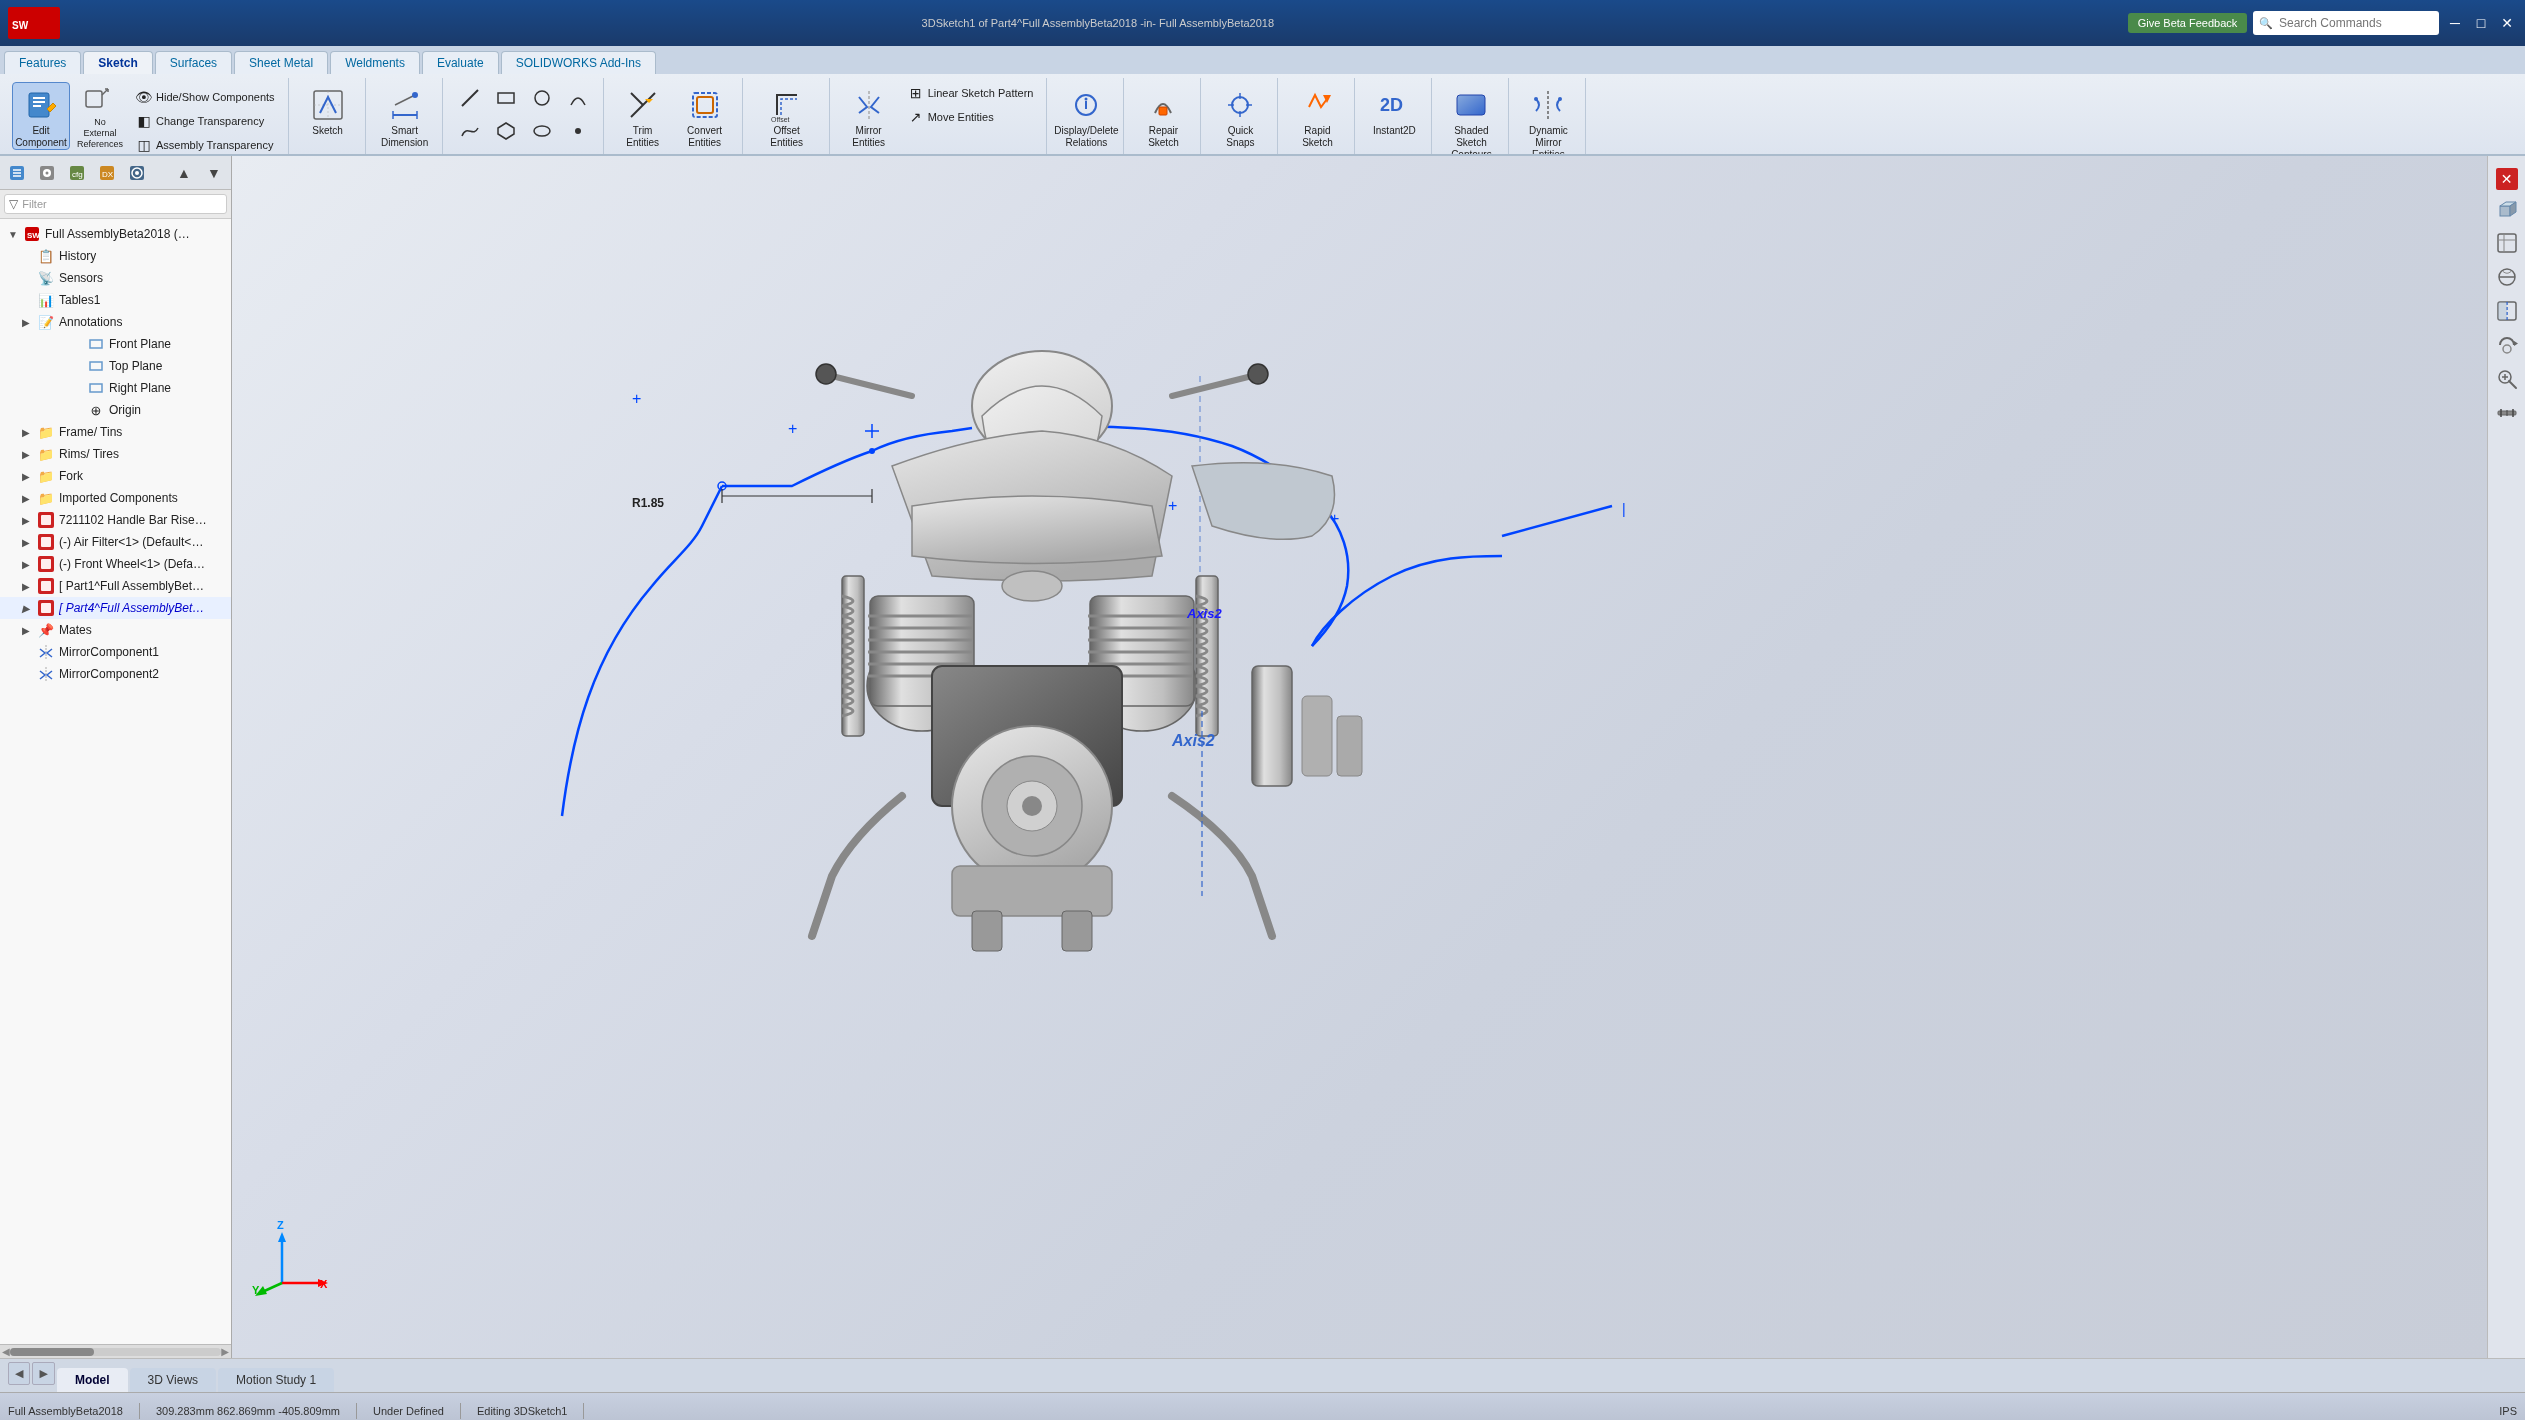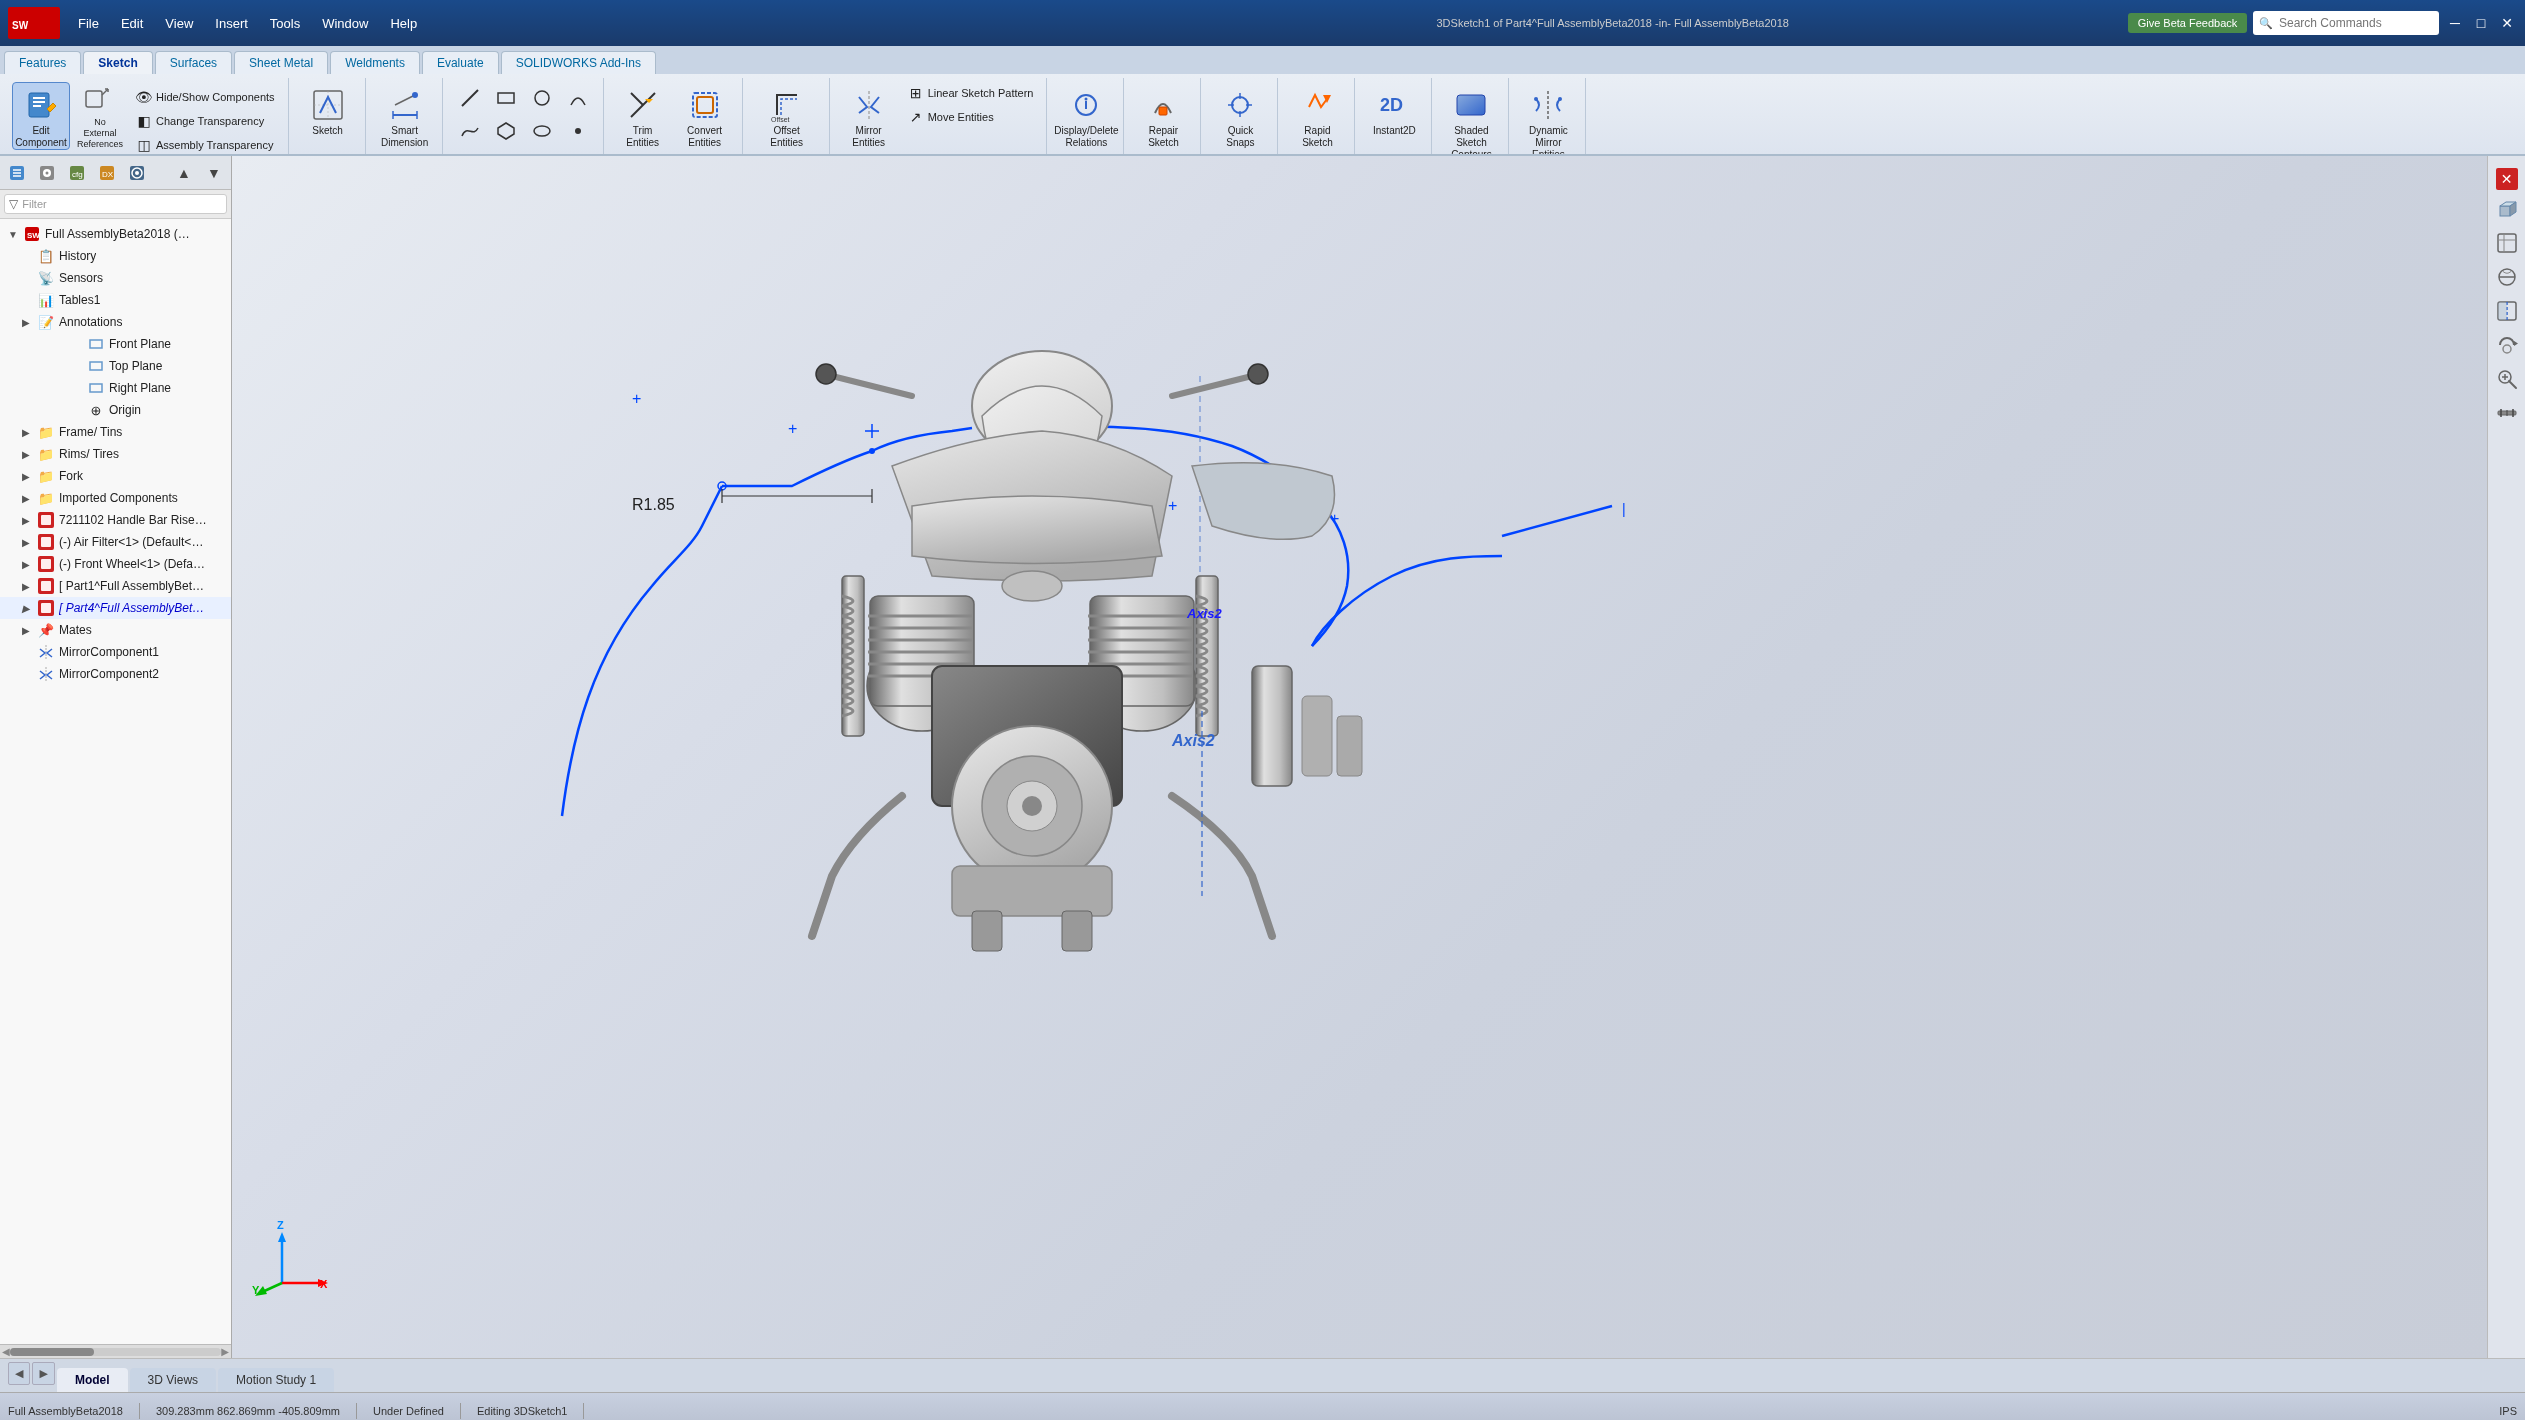--- a/index.html
+++ b/index.html
@@ -198,22 +198,22 @@
     }
     .axis-label {
       position: absolute;
       font-size: 13px;
       font-style: italic;
       color: #1a1aff;
       font-weight: bold;
     }
     .dimension-label {
       position: absolute;
-      font-size: 16px;
-      font-weight: normal;
+      font-size: 12px;
+      font-weight: bold;
       color: #222;
     }
 
     
     #right-sidebar {
       width: 38px;
       background: #e0e4ec;
       border-left: 1px solid #bbb;
       display: flex;
       flex-direction: column;
@@ -337,29 +337,20 @@
 </head>
 <body>
 
 <div id="title-bar">
 
   <svg class="logo" viewBox="0 0 52 32" xmlns="http://www.w3.org/2000/svg">
     <rect width="52" height="32" fill="#cc0000" rx="2"></rect>
     <text x="4" y="22" fill="white" font-size="10" font-weight="bold">SW</text>
   </svg>
 
-  <div class="menus">
-    <span class="menu-item">File</span>
-    <span class="menu-item">Edit</span>
-    <span class="menu-item">View</span>
-    <span class="menu-item">Insert</span>
-    <span class="menu-item">Tools</span>
-    <span class="menu-item">Window</span>
-    <span class="menu-item">Help</span>
-  </div>
 
   <span class="title-text" style="font-size:11px;">3DSketch1 of Part4^Full AssemblyBeta2018 -in- Full AssemblyBeta2018</span>
 
   <div class="right-controls">
     <button style="background:#4a8a4a;color:white;border:none;padding:4px 10px;border-radius:3px;font-size:11px;cursor:pointer;">Give Beta Feedback</button>
     <div style="display:flex;align-items:center;background:white;border-radius:3px;padding:2px 6px;">
       <span>🔍</span>
       <input type="text" class="search-box" style="border: none; outline: none; width: 160px; font-size: 12px;" placeholder="Search Commands">
     </div>
     <span class="win-btn">─</span>

